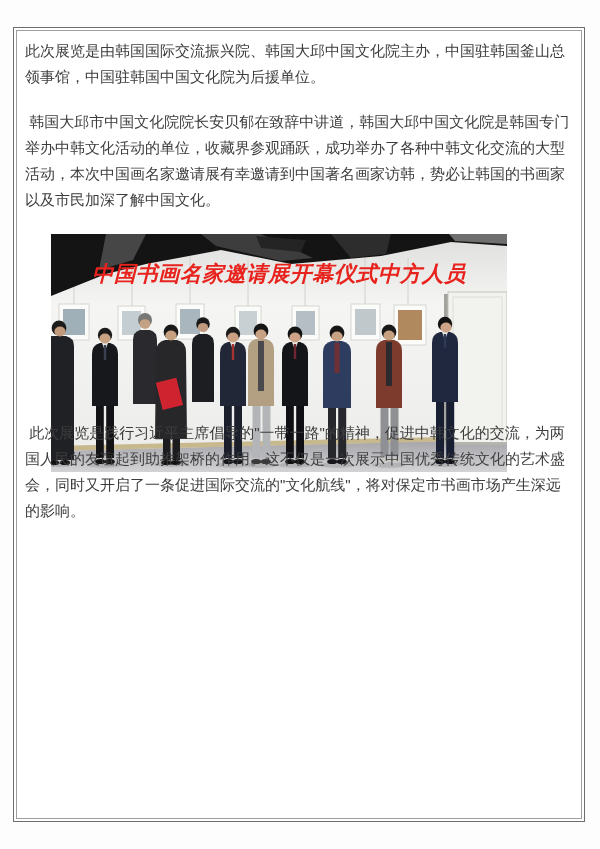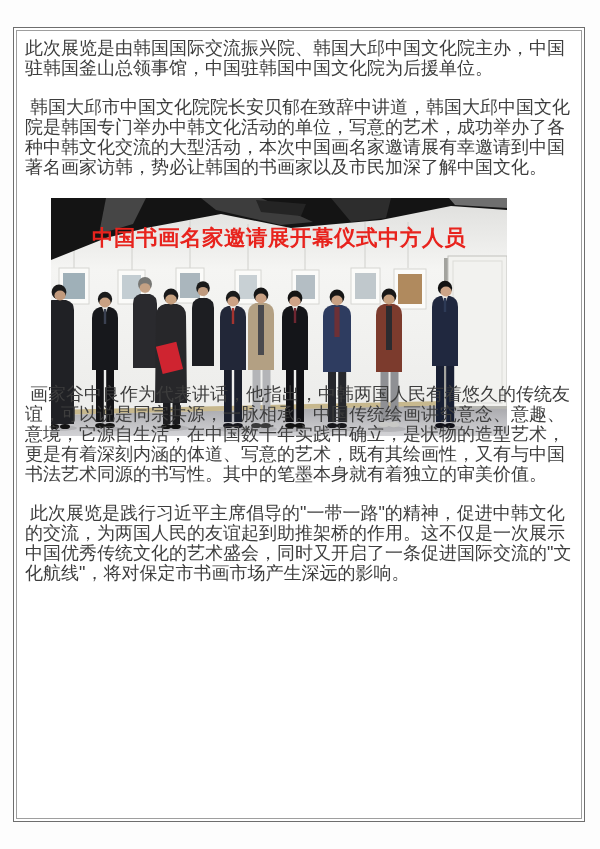--- a/index.html
+++ b/index.html
@@ -20,39 +20,40 @@
   }
   .frame-inner {
     box-sizing:border-box;
     width:100%; height:100%;
     border:1px solid #9e9e9e;
     padding:7px 9px 0 8px;
     overflow:hidden;
   }
   p.article-para {
     margin:0 0 19px 0;
-    font-size:18px;
-    line-height:20px;
+    font-size:15px;
+    line-height:26px;
     color:#3d3d3d;
     white-space:pre-wrap;
   }
   .photo-wrap {
     width:456px; height:168px;
     margin:21px 0 18px 26px;
+    font-style:italic;
   }
   .photo-wrap svg { display:block; }
 </style>
 </head>
 <body>
 
 <div class="frame">
   <div class="frame-inner">
 
     <p class="article-para">此次展览是由韩国国际交流振兴院、韩国大邱中国文化院主办，中国驻韩国釜山总领事馆，中国驻韩国中国文化院为后援单位。</p>
-    <p class="article-para"> 韩国大邱市中国文化院院长安贝郁在致辞中讲道，韩国大邱中国文化院是韩国专门举办中韩文化活动的单位，写意的艺术，成功举办了各种中韩文化交流的大型活动，本次中国画名家邀请展有幸邀请到中国著名画家访韩，势必让韩国的书画家以及市民加深了解中国文化。</p>
+    <p class="article-para"> 韩国大邱市中国文化院院长安贝郁在致辞中讲道，韩国大邱中国文化院是韩国专门举办中韩文化活动的单位，收藏界参观踊跃，成功举办了各种中韩文化交流的大型活动，本次中国画名家邀请展有幸邀请到中国著名画家访韩，势必让韩国的书画家以及市民加深了解中国文化。</p>
 
     <div class="photo-wrap">
       <svg width="456" height="238" viewBox="0 0 456 238" xmlns="http://www.w3.org/2000/svg">
         <defs>
           <linearGradient id="wallgrad" x1="0" y1="0" x2="0" y2="1">
             <stop offset="0" stop-color="#dededc"></stop>
             <stop offset="0.3" stop-color="#f5f5f3"></stop>
             <stop offset="1" stop-color="#ebebe9"></stop>
           </linearGradient>
           <linearGradient id="floorgrad" x1="0" y1="0" x2="0" y2="1">
@@ -236,17 +237,16 @@
             <ellipse cx="1" cy="93.5" rx="5.6" ry="5" fill="#cda487"></ellipse>
             <ellipse cx="-4.8" cy="227.5" rx="5" ry="2.6" fill="#101018"></ellipse>
             <ellipse cx="4.8" cy="227.5" rx="5" ry="2.6" fill="#101018"></ellipse>
           </g>
         </g>
 
         <text x="228" y="47" text-anchor="middle" font-family="Liberation Sans, sans-serif" font-size="21.5" font-weight="bold" letter-spacing="0.5" fill="#e8231d">中国书画名家邀请展开幕仪式中方人员</text>
       </svg>
     </div>
 
-    <p class="article-para"> 画家谷中良作为代表讲话，他指出，中韩两国人民有着悠久的传统友谊，可以说是同宗共源，一脉相承。中国传统绘画讲究意念、意趣、意境，它源自生活，在中国数千年实践中确立，是状物的造型艺术，更是有着深刻内涵的体道、写意的艺术，既有其绘画性，又有与中国书法艺术同源的书写性。其中的笔墨本身就有着独立的审美价值。</p>
     <p class="article-para"> 此次展览是践行习近平主席倡导的"一带一路"的精神，促进中韩文化的交流，为两国人民的友谊起到助推架桥的作用。这不仅是一次展示中国优秀传统文化的艺术盛会，同时又开启了一条促进国际交流的"文化航线"，将对保定市书画市场产生深远的影响。</p>
 
   </div>
 </div>
 
 </body></html>

